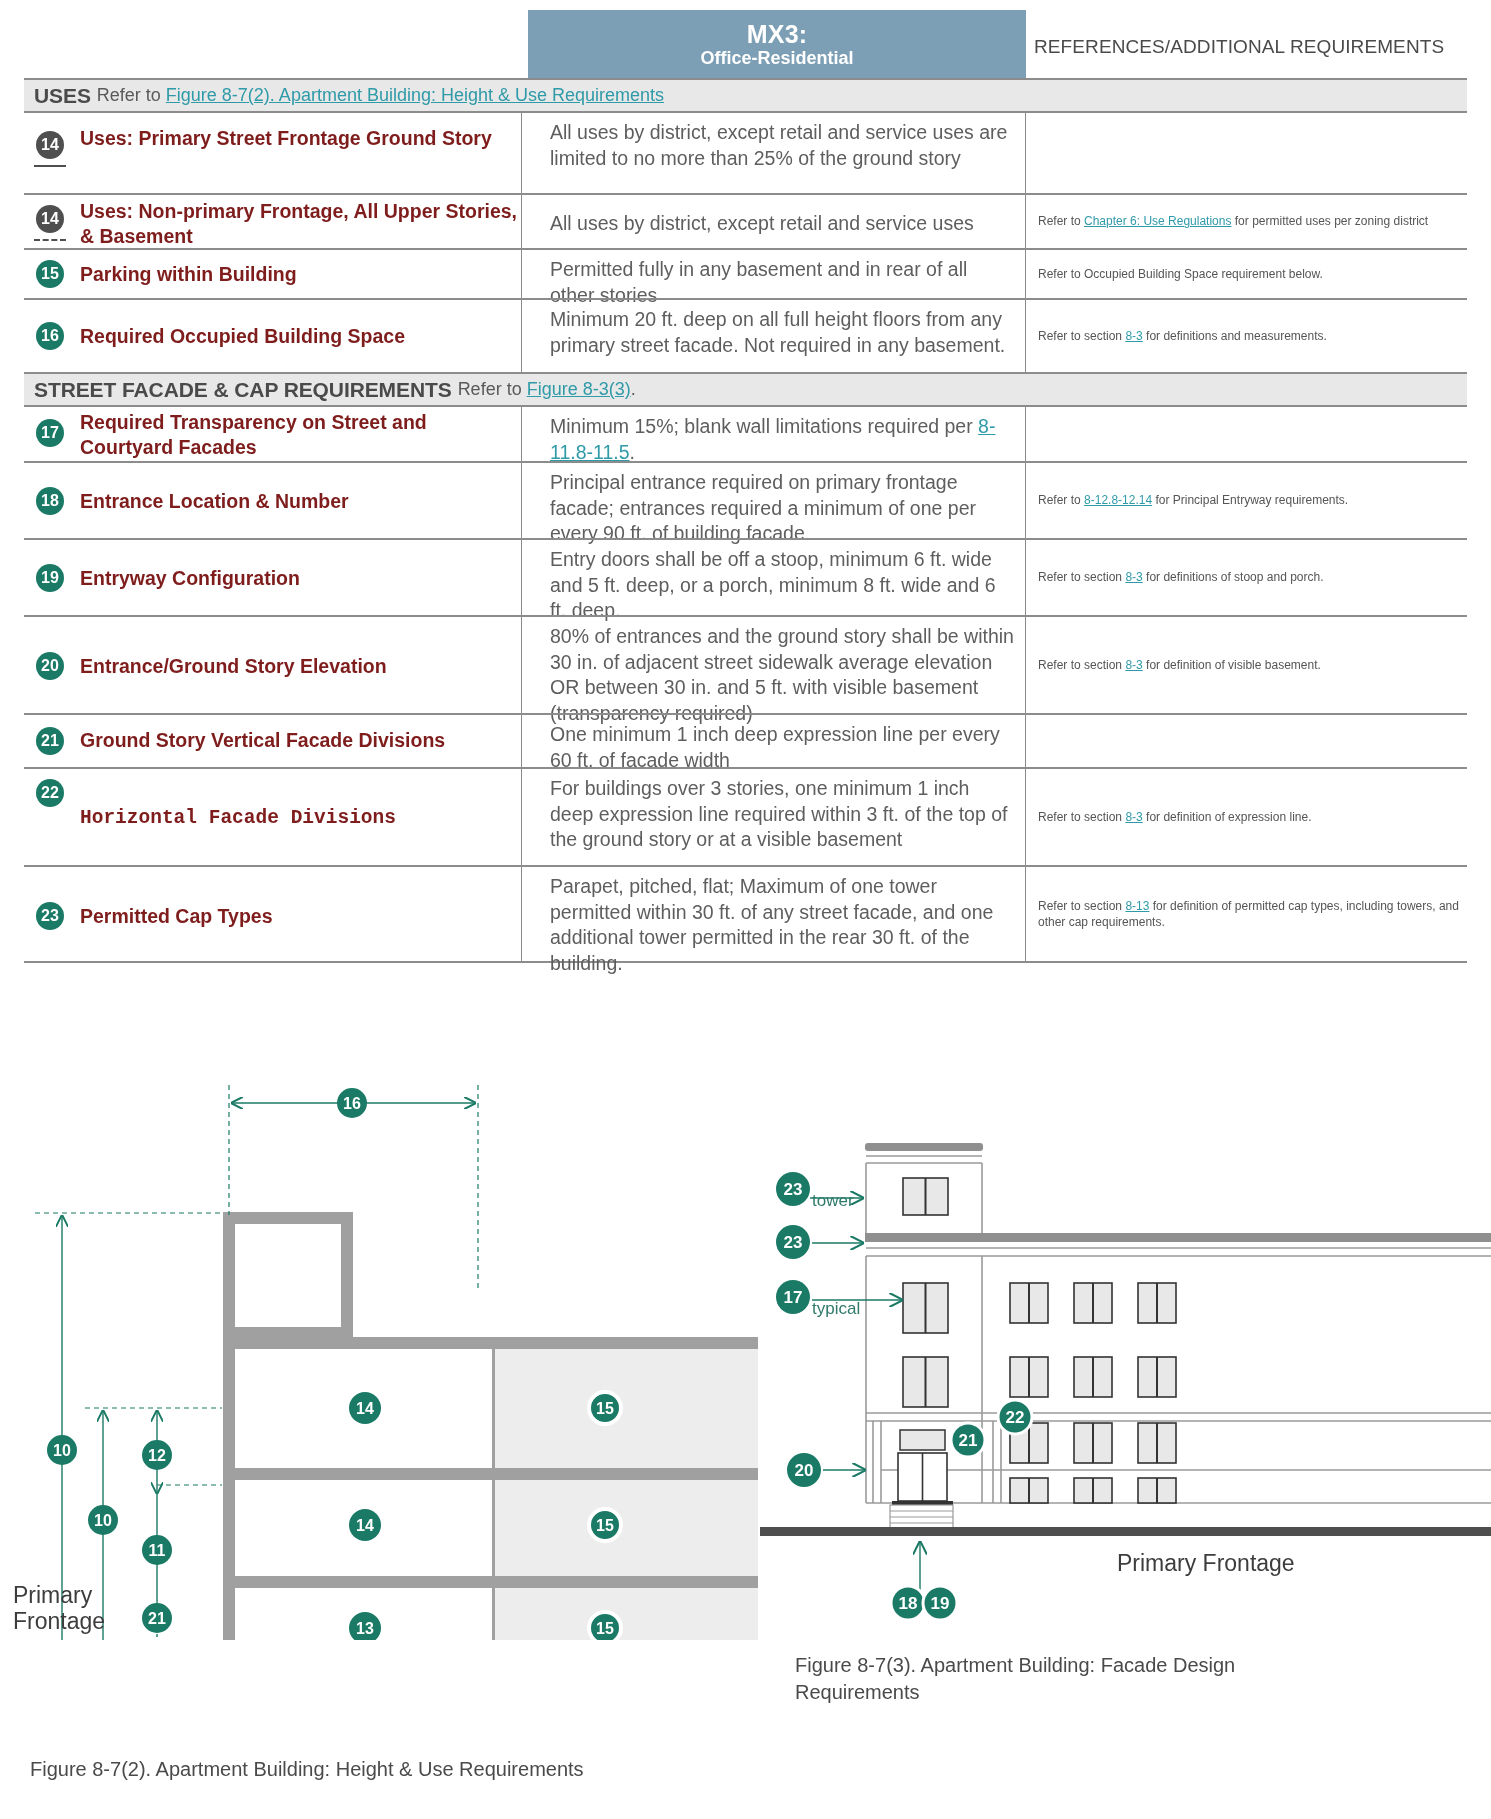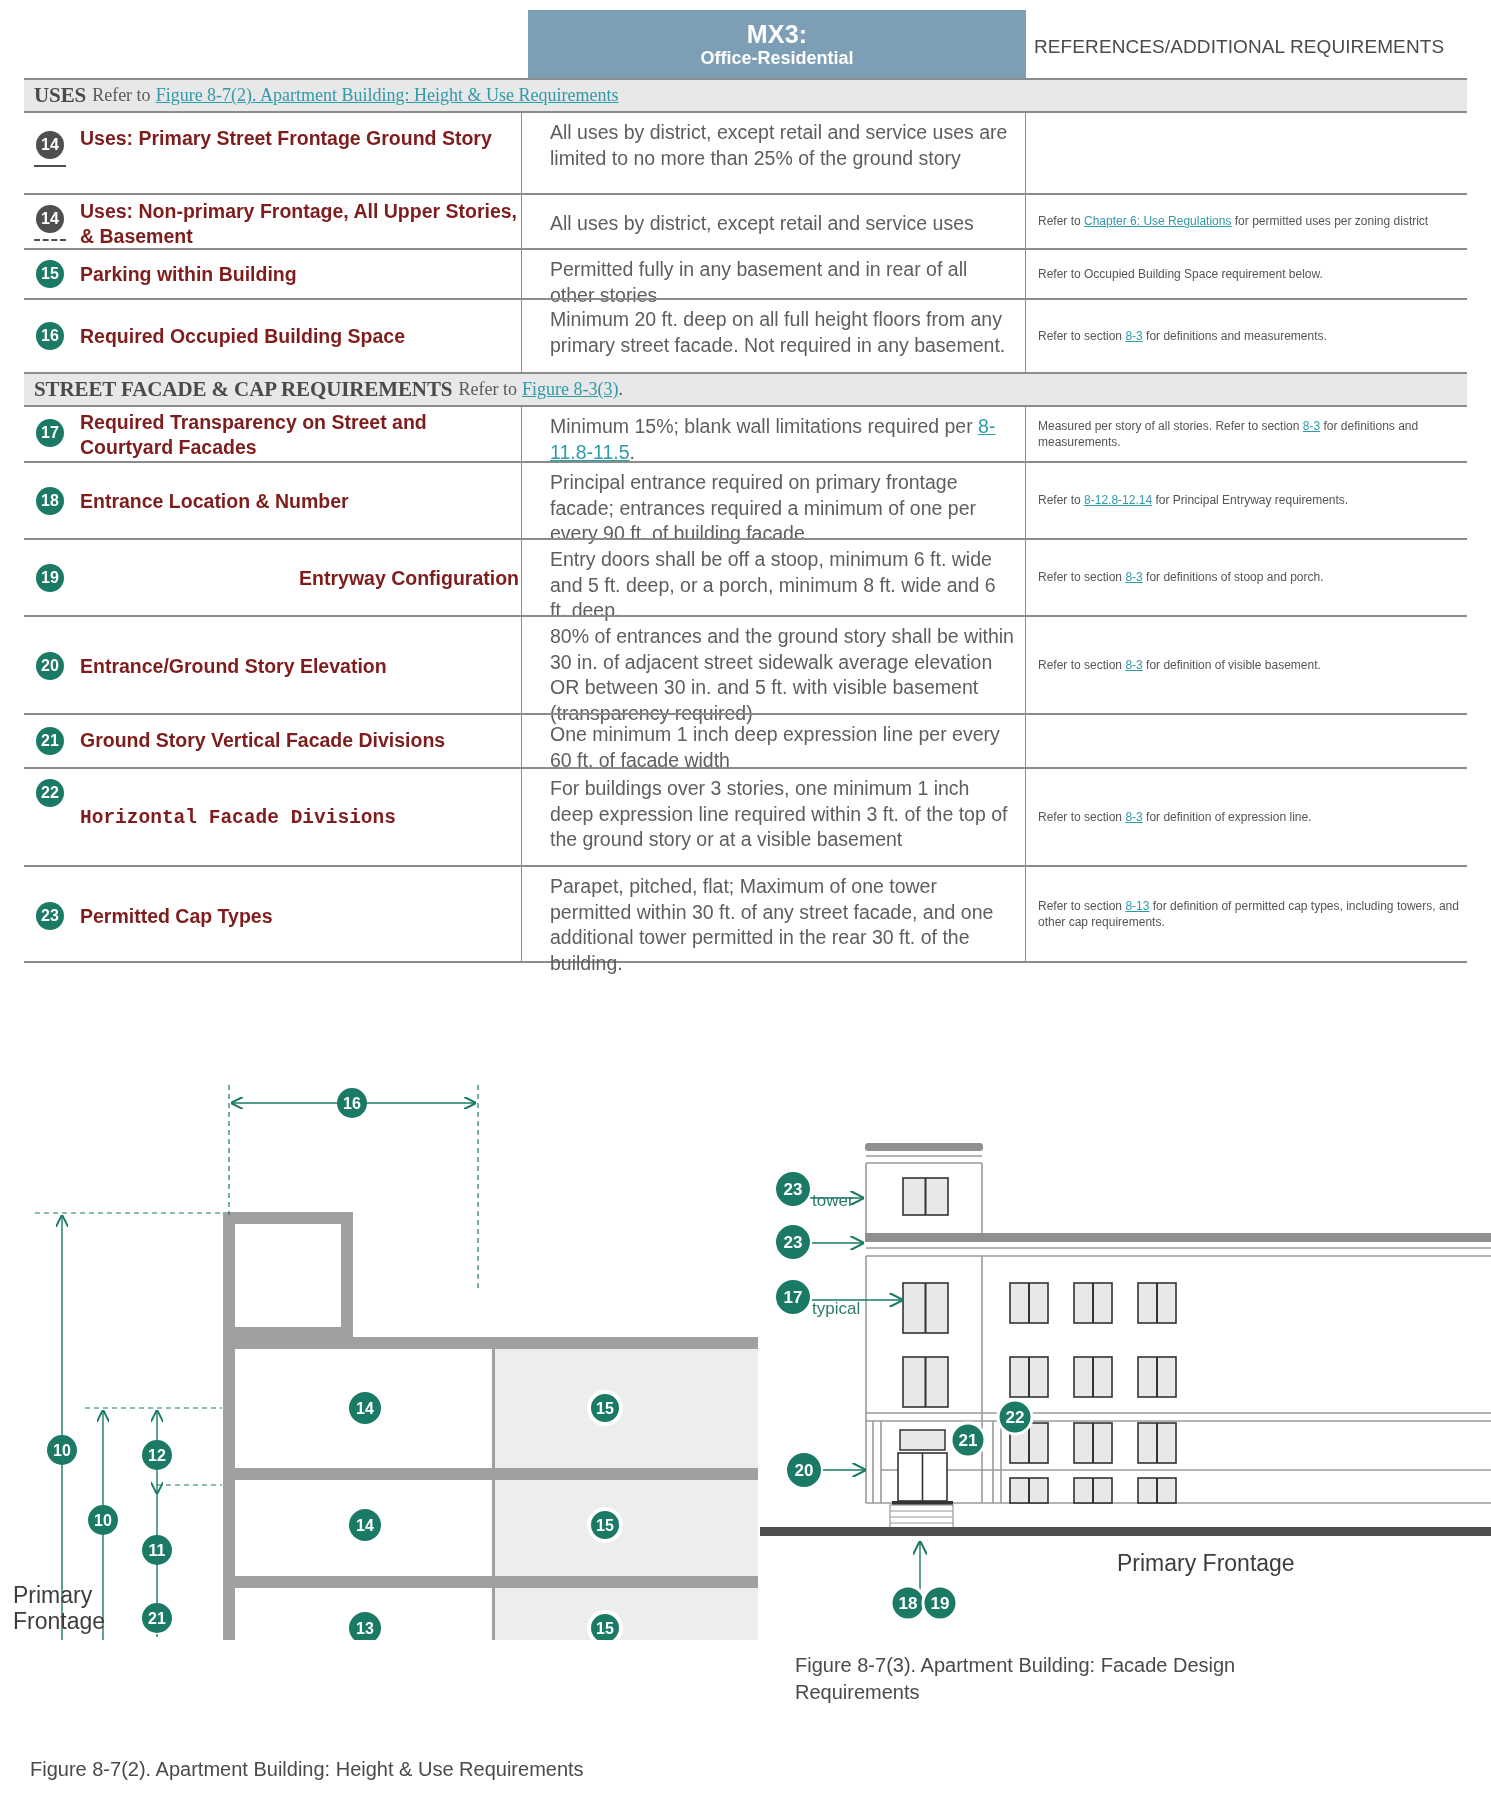--- a/index.html
+++ b/index.html
@@ -22,21 +22,21 @@
   .mx-title{font-size:25px;font-weight:bold;letter-spacing:.2px;}
   .mx-sub{font-size:18px;font-weight:bold;}
   .ref-head{
     position:absolute;left:1034px;top:36px;width:450px;
     font-size:19px;color:#4a4a4a;letter-spacing:.1px;white-space:nowrap;
   }
   
   .sect{
     position:absolute;left:24px;width:1443px;height:33px;
     background:#e8e8e8;border-top:2px solid #8c8c8c;
-    display:flex;align-items:center;padding-left:10px;box-sizing:border-box;font-family:Liberation Serif, serif;
+    display:flex;align-items:center;padding-left:10px;box-sizing:border-box;
   }
   .sect-strong{font-size:21px;font-weight:bold;color:#4a4a4a;letter-spacing:-.1px;}
   .sect-refer{font-size:18px;color:#5a5a5a;margin-left:6px;}
   .sect-link{font-size:18px;color:#2f9aa8;text-decoration:underline;margin-left:5px;}
   .sect-tail{font-size:18px;color:#5a5a5a;}
   
   .trow{position:absolute;left:24px;width:1443px;box-sizing:border-box;
         border-top:2px solid #8c8c8c;}
   .trow.last{border-bottom:2px solid #8c8c8c;}
   .cell-num{position:absolute;left:0;top:0;width:497px;height:100%;box-sizing:border-box;}
@@ -142,40 +142,37 @@
 </div>
 
 <div class="trow" style="top:405px;height:56px;">
   <div class="cell-num">
     <div class="badge" style="top:12px;">17</div>
     <div class="rowlabel" style="top:3px;">Required Transparency on Street and Courtyard Facades</div>
   </div>
   <div class="cell-req">
     <span>Minimum 15%; blank wall limitations required per </span><span class="lk">8-11.8-11.5</span><span>.</span>
   </div>
-  <div class="cell-ref">
-    <span><span>Measured per story of all stories. Refer to section </span><span class="lk">8-3</span><span> for definitions and measurements.</span></span>
-  </div>
 </div>
 
 <div class="trow" style="top:461px;height:77px;">
   <div class="cell-num">
     <div class="badge" style="top:24px;">18</div>
     <div class="rowlabel" style="top:26px;">Entrance Location &amp; Number</div>
   </div>
   <div class="cell-req">Principal entrance required on primary frontage facade; entrances required a minimum of one per every 90 ft. of building facade</div>
   <div class="cell-ref">
     <span><span>Refer to </span><span class="lk">8-12.8-12.14</span><span> for Principal Entryway requirements.</span></span>
   </div>
 </div>
 
 <div class="trow" style="top:538px;height:77px;">
   <div class="cell-num">
     <div class="badge" style="top:24px;">19</div>
-    <div class="rowlabel" style="top:26px;text-align:right;">Entryway Configuration</div>
+    <div class="rowlabel" style="top:26px;">Entryway Configuration</div>
   </div>
   <div class="cell-req">Entry doors shall be off a stoop, minimum 6 ft. wide and 5 ft. deep, or a porch, minimum 8 ft. wide and 6 ft. deep.</div>
   <div class="cell-ref">
     <span><span>Refer to section </span><span class="lk">8-3</span><span> for definitions of stoop and porch.</span></span>
   </div>
 </div>
 
 <div class="trow" style="top:615px;height:98px;">
   <div class="cell-num">
     <div class="badge" style="top:35px;">20</div>

